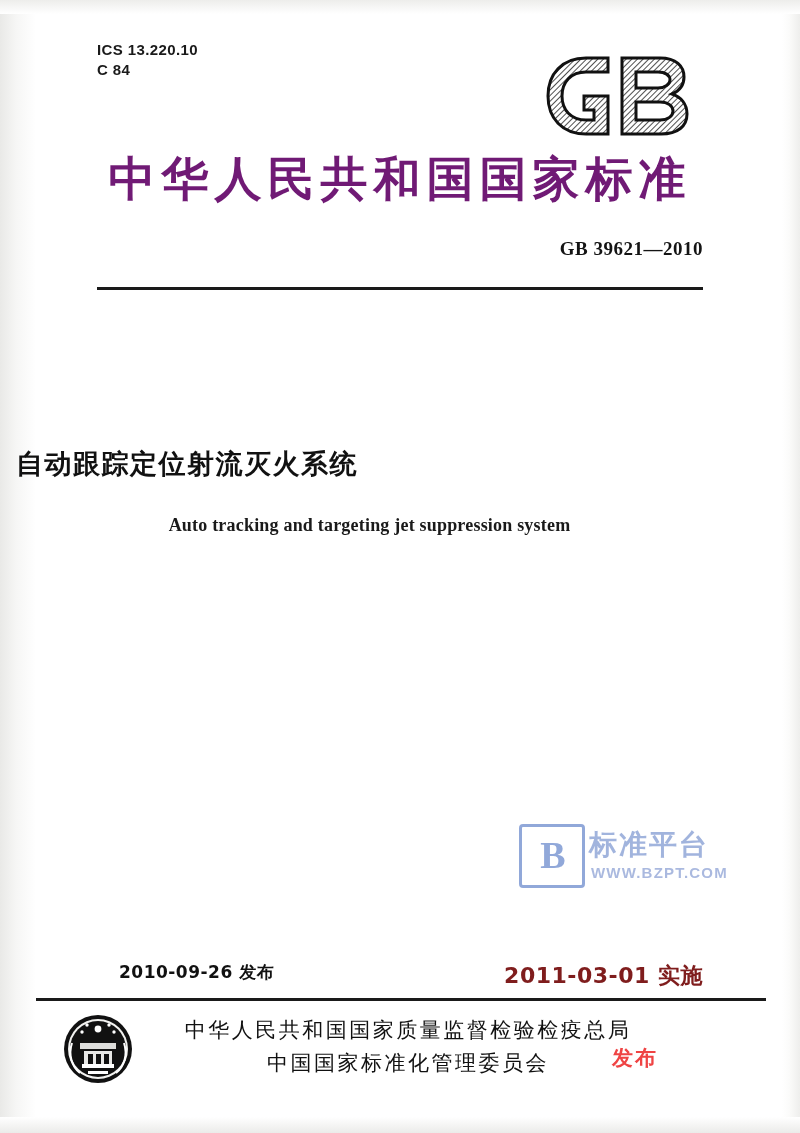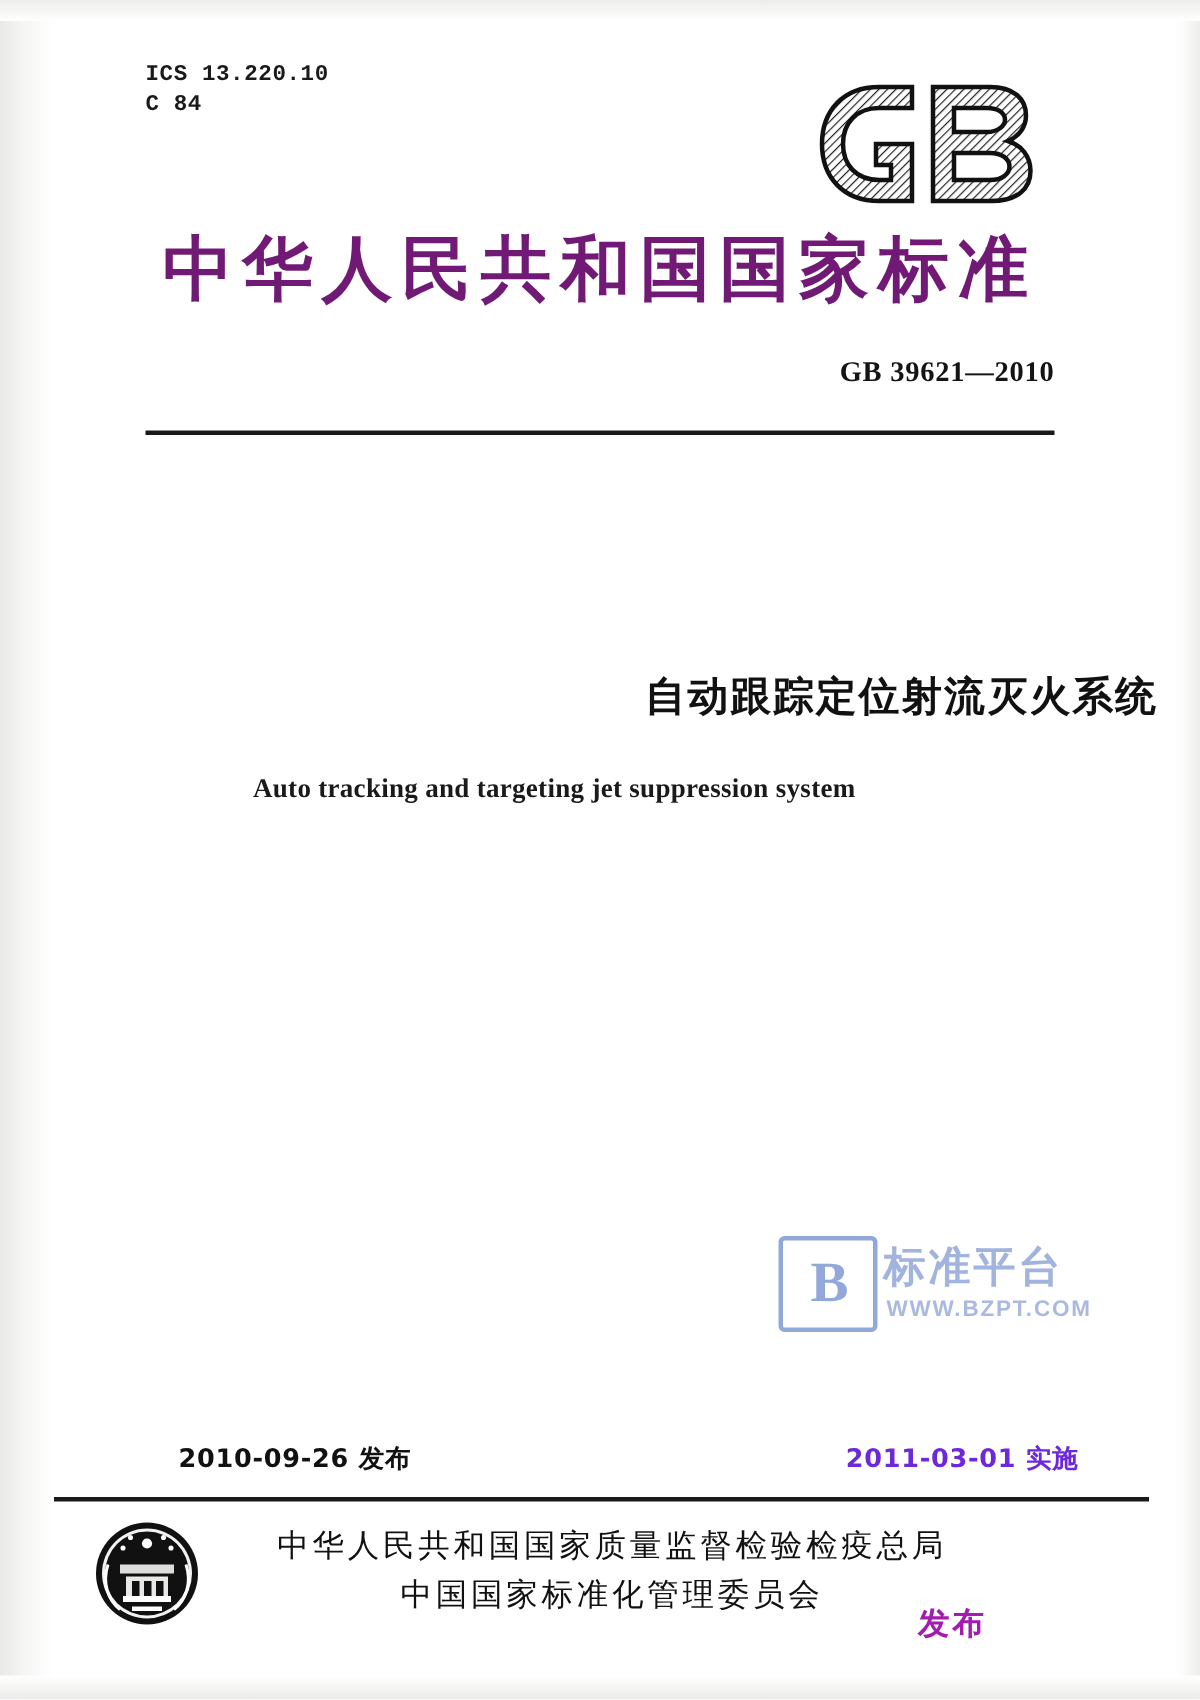--- a/index.html
+++ b/index.html
@@ -40,21 +40,21 @@
     position: absolute;
     left: 0; bottom: 0;
     width: 800px; height: 16px;
     background: linear-gradient(to top, #ebebe9 0%, #ffffff 100%);
   }
 
   .ics-block {
     position: absolute;
     left: 97px;
     top: 40px;
-    font-family: Liberation Mono, monospace;
+    font-family: Liberation Sans, sans-serif;
     font-size: 15px;
     font-weight: bold;
     color: #1a1a1a;
     line-height: 1.35;
     letter-spacing: 0.4px;
   }
 
   
   .gb-logo {
     position: absolute;
@@ -95,26 +95,27 @@
     width: 606px;
     height: 3px;
     background: #1a1a1a;
   }
 
   .doc-title-cn {
     position: absolute;
     left: 0;
     top: 446px;
     width: 772px;
-    text-align: right;
+    text-align: left;
     font-family: "DejaVu Sans", sans-serif;
     font-size: 27px;
     font-weight: bold;
     letter-spacing: 1.5px;
     color: #111111;
+    padding-left: 16px;
   }
 
   .doc-title-en {
     position: absolute;
     left: 0;
     top: 515px;
     width: 739px;
     text-align: center;
     font-family: "Liberation Serif", serif;
     font-size: 18px;
@@ -176,26 +177,26 @@
     top: 961px;
     font-family: "DejaVu Sans", sans-serif;
     font-size: 17px;
     font-weight: bold;
     color: #111111;
     letter-spacing: 0.5px;
     margin-left: 16px;
   }
   .effective-date {
     position: absolute;
-    right: 81px;
+    right: 97px;
     top: 961px;
     font-family: "DejaVu Sans", sans-serif;
-    font-size: 17px;
-    font-weight: bold;
-    color: #6d28d9;
+    font-size: 22px;
+    font-weight: bold;
+    color: #7f1d1d;
     letter-spacing: 0.5px;
   }
 
   .rule-bottom {
     position: absolute;
     left: 36px;
     top: 998px;
     width: 730px;
     height: 3px;
     background: #1a1a1a;
@@ -221,26 +222,26 @@
     font-size: 21px;
     font-weight: normal;
     letter-spacing: 2.5px;
     color: #111111;
     line-height: 1.55;
     text-align: center;
   }
   .publish-word {
     position: absolute;
     left: 612px;
-    top: 1068px;
+    top: 1044px;
     font-family: "DejaVu Sans", sans-serif;
     font-size: 21px;
     font-weight: bold;
     letter-spacing: 2px;
-    color: #a21caf;
+    color: #ef4444;
   }
 </style>
 </head>
 <body>
 
 <div class="page">
 
   <div class="paper-edge-left"></div>
   <div class="paper-edge-right"></div>
   <div class="paper-edge-top"></div>

